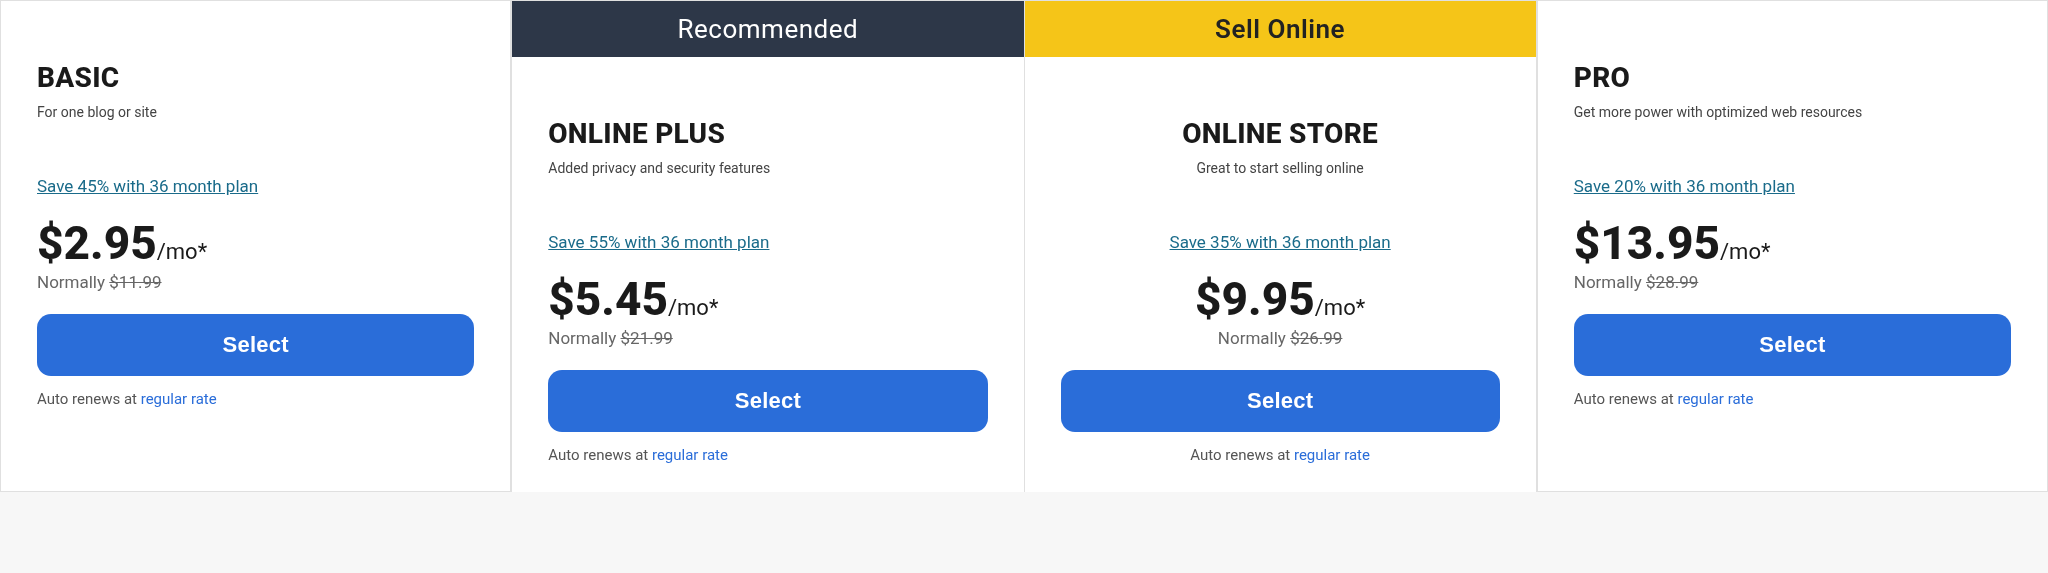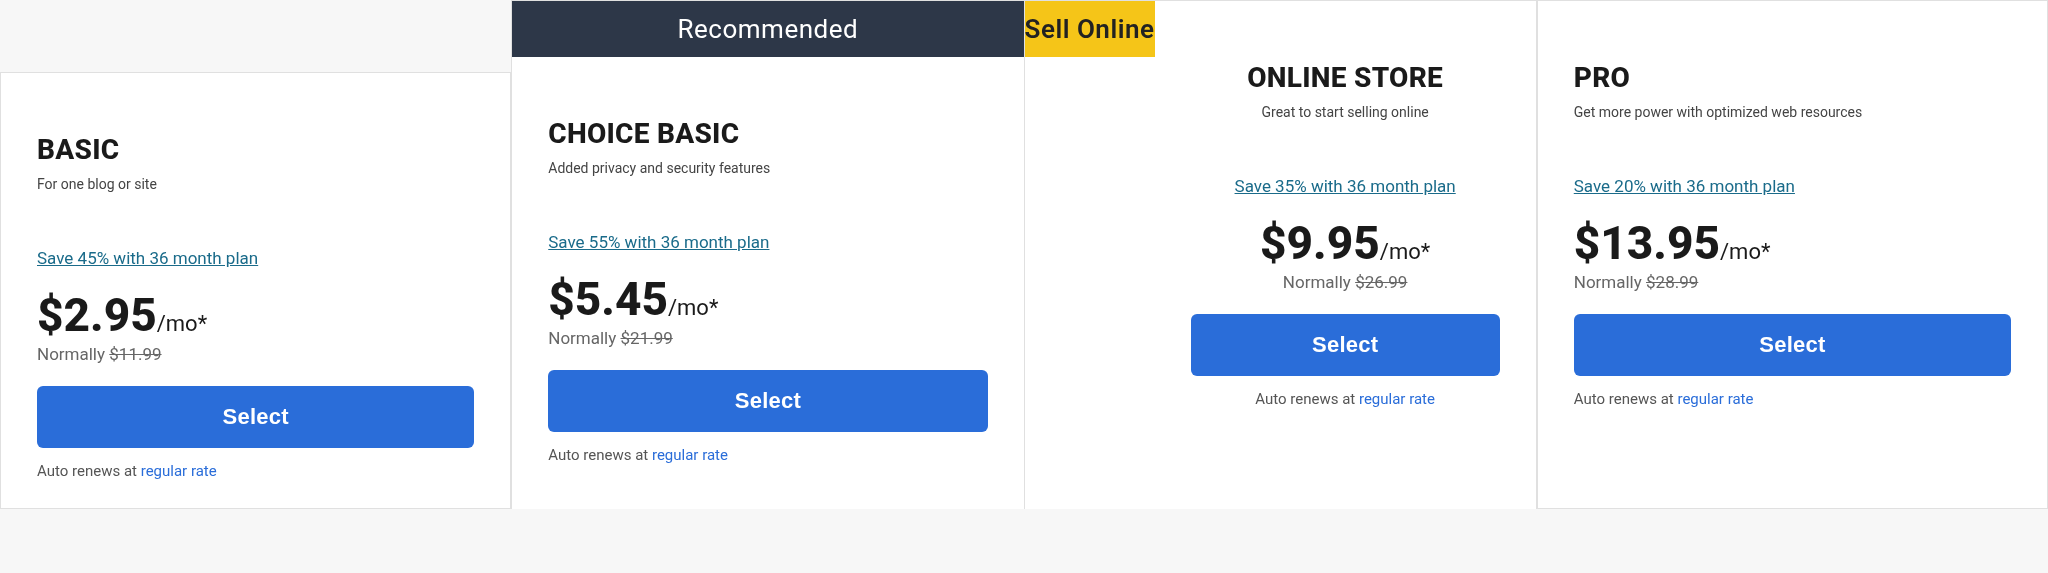--- a/index.html
+++ b/index.html
@@ -93,21 +93,21 @@
     }
     .normally s {
       color: #666;
     }
     .select-btn {
       display: block;
       width: 100%;
       background: #2a6dd9;
       color: #fff;
       border: none;
-      border-radius: 6px;
+      border-radius: 14px;
       font-size: 22px;
       font-weight: 700;
       padding: 18px 0;
       margin-top: 22px;
       cursor: pointer;
       letter-spacing: 0.01em;
       transition: background 0.15s;
     }
     .auto-renew {
       font-size: 15px;
@@ -120,21 +120,21 @@
     }
   </style>
 </head>
 <body>
 
 <div class="pricing-container">
 
   <div style="display:flex; width:100%; flex-direction:column;">
     <div style="display:flex; width:100%;">
 
-      <div style="flex:1; display:flex; flex-direction:column; background:#f7f7f7; border:none;">
+      <div style="flex:1; display:flex; flex-direction:row; background:#f7f7f7; border:none;">
         <div class="badge-placeholder"></div>
         <div class="plan-card" style="border-top:1px solid #e0e0e0; flex:1;">
           <div class="plan-name">BASIC</div>
           <div class="plan-desc">For one blog or site</div>
           <a class="save-link">Save 45% with 36 month plan</a>
           <div class="price">
             <span>$2.95</span><span class="price-mo">/mo*</span>
           </div>
           <div class="normally">
             <span>Normally</span> <s>$11.99</s>
@@ -142,37 +142,37 @@
           <button class="select-btn">Select</button>
           <div class="auto-renew">
             <span>Auto renews at</span> <a href="#">regular rate</a>
           </div>
         </div>
       </div>
 
       <div style="flex:1; display:flex; flex-direction:column; background:#fff; border:1px solid #e0e0e0; border-bottom:none;">
         <div class="badge recommended-badge">Recommended</div>
         <div class="plan-card" style="border:none; flex:1;">
-          <div class="plan-name">CHOICE BASIC</div>
+          <div class="plan-name">ONLINE PLUS</div>
           <div class="plan-desc">Added privacy and security features</div>
           <a class="save-link">Save 55% with 36 month plan</a>
           <div class="price">
             <span>$5.45</span><span class="price-mo">/mo*</span>
           </div>
           <div class="normally">
             <span>Normally</span> <s>$21.99</s>
           </div>
           <button class="select-btn">Select</button>
           <div class="auto-renew">
             <span>Auto renews at</span> <a href="#">regular rate</a>
           </div>
         </div>
       </div>
 
-      <div style="flex:1; display:flex; flex-direction:row; background:#fff; border:1px solid #e0e0e0; border-left:none; border-bottom:none;">
+      <div style="flex:1; display:flex; flex-direction:column; background:#fff; border:1px solid #e0e0e0; border-left:none; border-bottom:none;">
         <div class="badge sell-online-badge">Sell Online</div>
         <div class="plan-card" style="border:none; flex:1;align-items:center;">
           <div class="plan-name">ONLINE STORE</div>
           <div class="plan-desc">Great to start selling online</div>
           <a class="save-link">Save 35% with 36 month plan</a>
           <div class="price">
             <span>$9.95</span><span class="price-mo">/mo*</span>
           </div>
           <div class="normally">
             <span>Normally</span> <s>$26.99</s>

